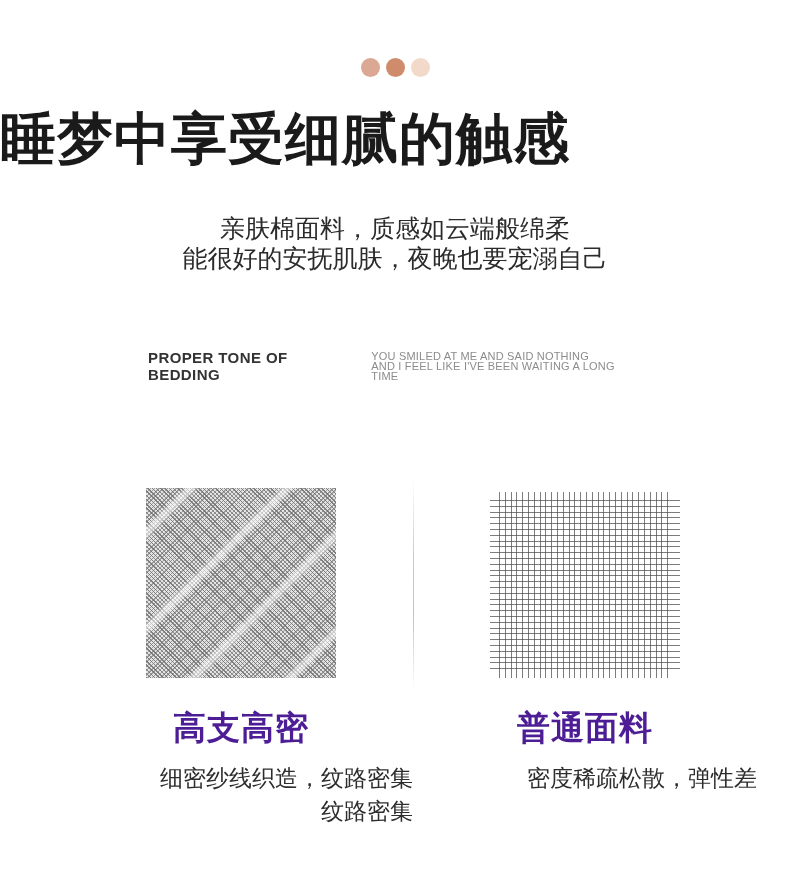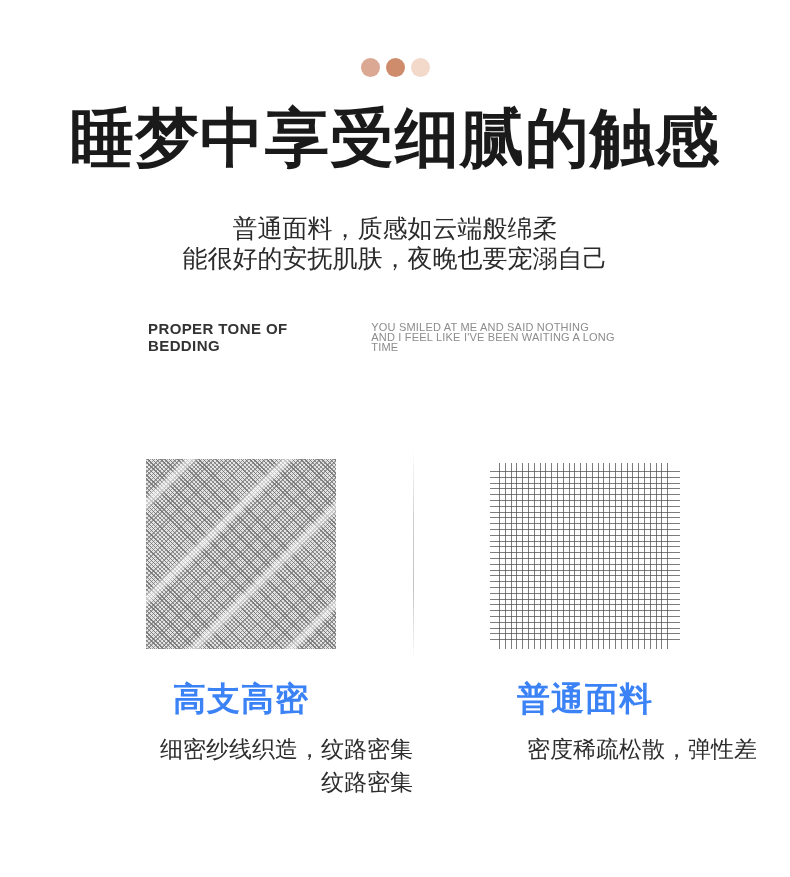--- a/index.html
+++ b/index.html
@@ -7,31 +7,31 @@
     width:790px;height:877px;background:#ffffff;
     font-family:"Liberation Sans","DejaVu Sans",sans-serif;
     color:#2b2b2b;overflow:hidden;
   }
   
   .dots{display:flex;justify-content:center;gap:6px;padding-top:58px;}
   .dot{width:19px;height:19px;border-radius:50%;}
 
   
   .title{
-    margin:26px 0 0;text-align:center;
+    margin:26px 0 0;text-align:left;
     font-family:"DejaVu Serif","Liberation Serif",serif;
-    font-weight:700;font-size:64px;line-height:70px;
+    font-weight:700;font-size:56px;line-height:70px;
     letter-spacing:1px;color:#1a1a1a;
   }
 
   
   .subtitle{margin-top:40px;text-align:center;font-size:25px;line-height:30px;color:#2b2b2b;font-weight:500;}
 
   
-  .tagline-row{margin-top:47px;display:flex;justify-content:space-between;align-items:center;padding:0 150px 0 148px;gap:11px;}
+  .tagline-row{margin-top:76px;display:flex;justify-content:space-between;align-items:center;padding:0 150px 0 148px;gap:11px;}
   .tagline-left{font-size:15px;font-weight:700;color:#333333;letter-spacing:0.4px;}
   .tagline-right{font-size:11px;line-height:10px;color:#8c8c8c;letter-spacing:0.2px;font-weight:400;}
 
   
   .compare-row{display:flex;position:relative;margin-left:69px;width:688px;}
   .swatch-row{margin-top:105px;height:192px;}
   .col{width:344px;display:flex;justify-content:center;}
 
   .divider{
     position:absolute;left:344px;top:-10px;width:1px;height:212px;
@@ -57,40 +57,40 @@
   .swatch-grid .v-lines{
     position:absolute;top:0;bottom:0;left:9px;right:9px;
     background:repeating-linear-gradient(to right, rgba(74,74,74,0.72) 0 1px, transparent 1px 5.8px);
   }
 
   
   .compare-title-row{margin-top:30px;}
   .compare-title{
     width:344px;text-align:center;
     font-family:"DejaVu Serif","Liberation Serif",serif;
-    font-weight:700;font-size:33px;line-height:36px;color:#3b82f6;letter-spacing:1px;
+    font-weight:700;font-size:33px;line-height:36px;color:#4c1d95;letter-spacing:1px;
   }
   .compare-desc-row{margin-top:16px;}
   .compare-desc{width:344px;text-align:right;font-size:23px;line-height:33px;color:#2d2d2d;}
 </style>
 </head>
 <body>
 
 <div>
 
   <div class="dots">
     <span class="dot" style="background: rgb(219, 168, 147);"></span>
     <span class="dot" style="background: rgb(206, 140, 108);"></span>
     <span class="dot" style="background: rgb(242, 217, 202);"></span>
   </div>
 
   <h1 class="title">睡梦中享受细腻的触感</h1>
 
   <div class="subtitle">
-    <div>普通面料，质感如云端般绵柔</div>
+    <div>亲肤棉面料，质感如云端般绵柔</div>
     <div>能很好的安抚肌肤，夜晚也要宠溺自己</div>
   </div>
 
   <div class="tagline-row">
     <span class="tagline-left">PROPER TONE OF BEDDING</span>
     <span class="tagline-right">
       <div>YOU SMILED AT ME AND SAID NOTHING</div>
       <div>AND I FEEL LIKE I'VE BEEN WAITING A LONG TIME</div>
     </span>
   </div>

